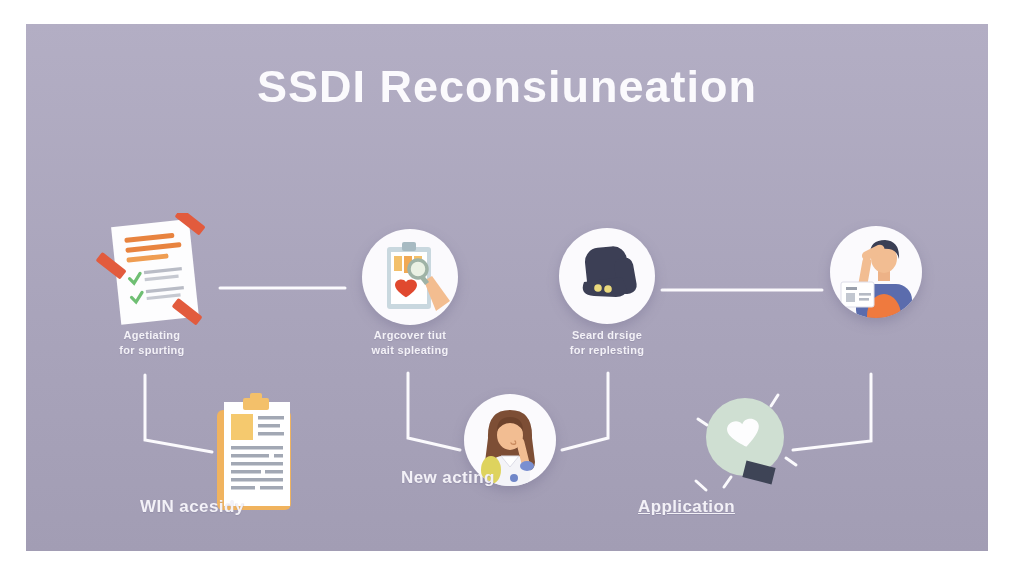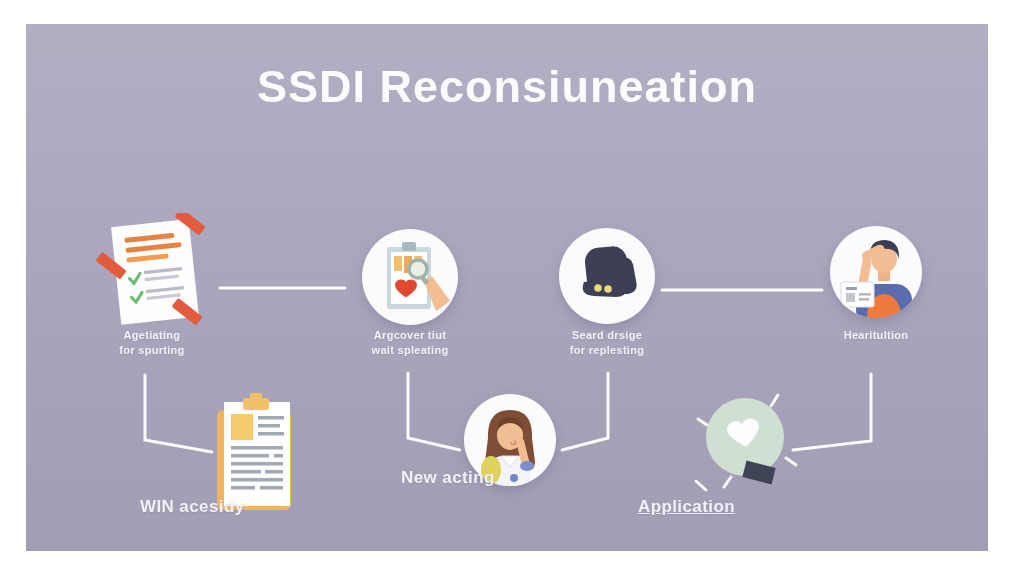--- a/index.html
+++ b/index.html
@@ -151,21 +151,20 @@
 </div>
 <div class="step-label" style="left:310px;top:328px;">
   <span>Argcover tiut</span>
   <span>wait spleating</span>
 </div>
 <div class="step-label" style="left:507px;top:328px;">
   <span>Seard drsige</span>
   <span>for replesting</span>
 </div>
 <div class="step-label" style="left:776px;top:328px;">
-  <span>Hearitultion</span>
 </div>
 
 <div class="icon-abs" style="left:205px;top:388px;width:100px;height:128px;">
   <svg width="100" height="128" viewBox="0 0 100 128">
     <rect x="12" y="22" width="74" height="100" rx="6" fill="#f0b35e"></rect>
     <rect x="19" y="14" width="66" height="104" fill="#ffffff"></rect>
     <rect x="45" y="5" width="12" height="9" rx="2" fill="#f3c06a"></rect>
     <rect x="38" y="10" width="26" height="12" rx="2" fill="#f3c06a"></rect>
     <rect x="26" y="26" width="22" height="26" fill="#f5c96e"></rect>
     <g fill="#a2a8b4">

